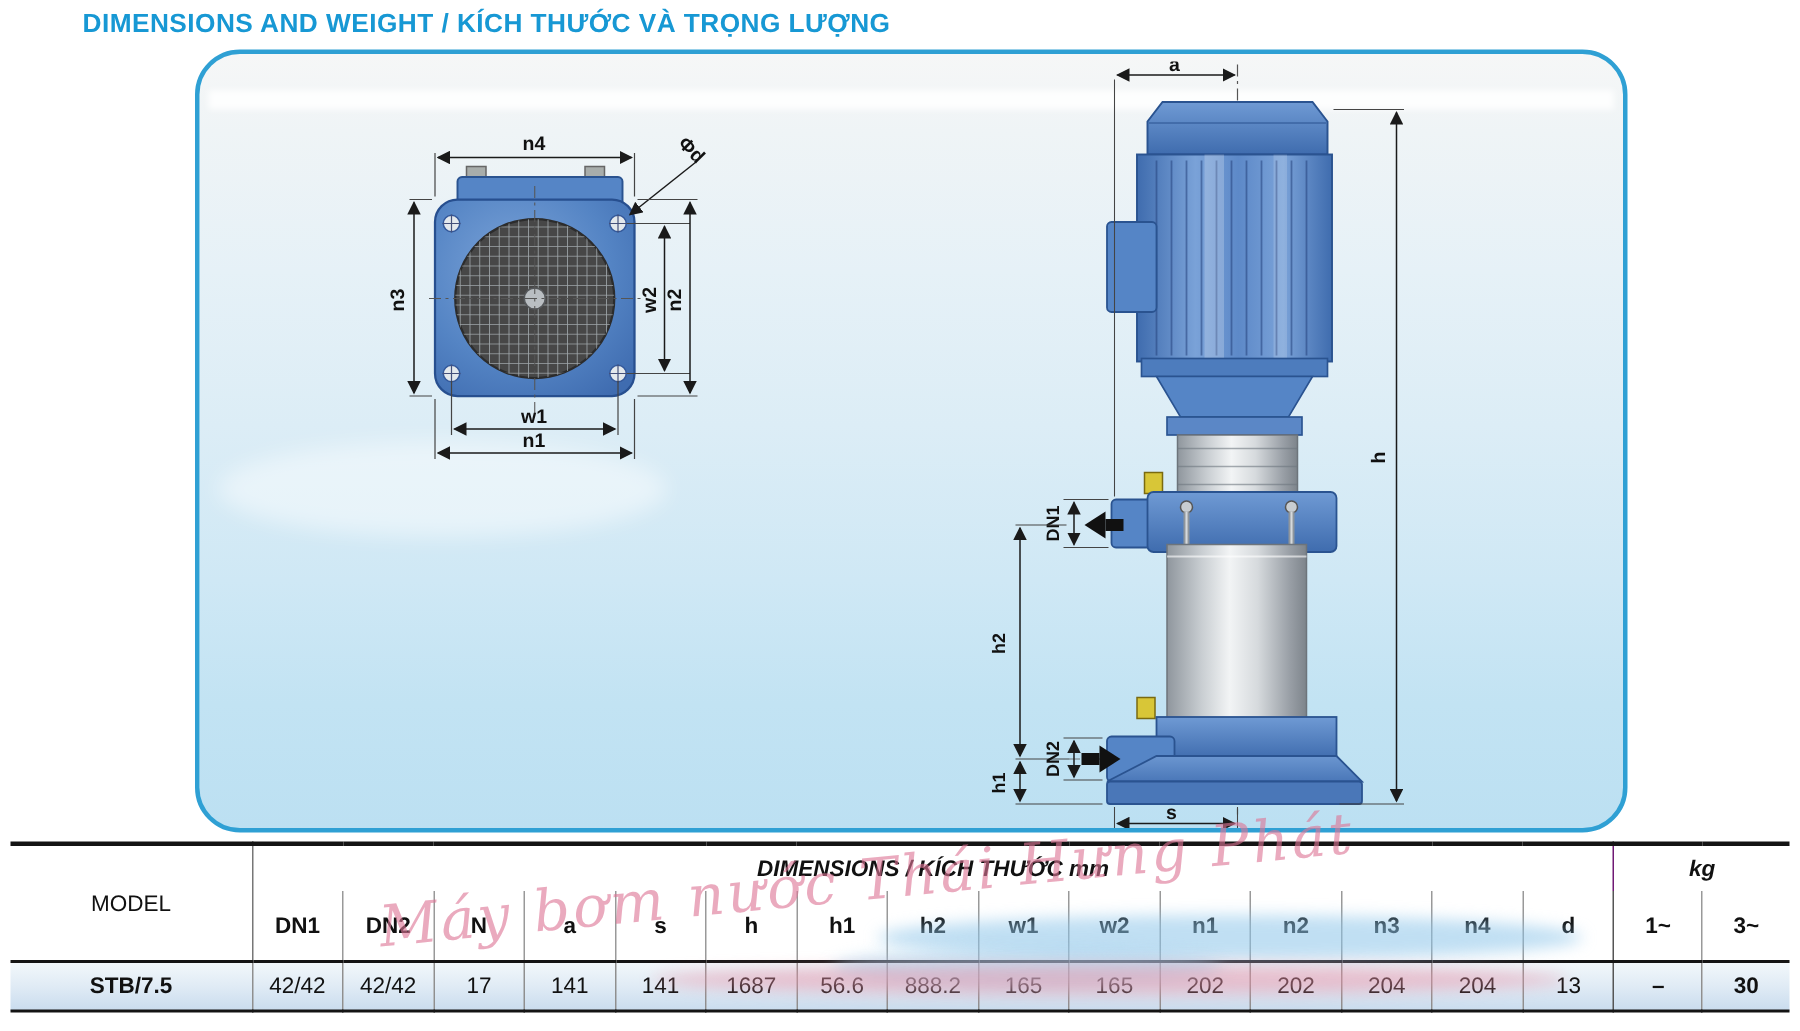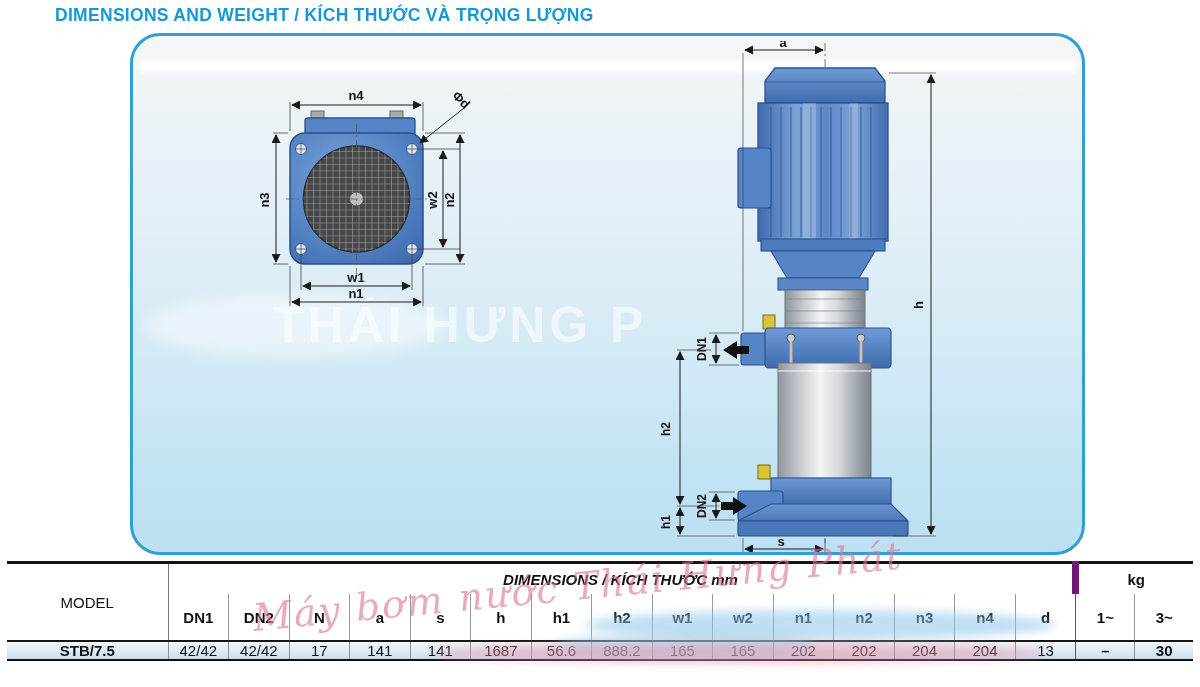--- a/index.html
+++ b/index.html
@@ -38,26 +38,26 @@
     border-collapse:collapse;width:100%;table-layout:fixed;
     border-top:3px solid #141414;border-bottom:2px solid #141414;
     font-family:"Liberation Sans",sans-serif;
   }
   table.spec th,table.spec td{
     text-align:center;vertical-align:middle;padding:0;font-size:15px;color:#111;
   }
   th.model-h{border-right:1px solid #777;border-bottom:2.5px solid #141414;font-weight:normal;}
   tr.grp th{height:30px;}
   th.dims-h{font-style:italic;font-weight:bold;}
-  th.kg-h{border-left:7px solid #701a75;font-weight:bold;}
+  th.kg-h{border-left:1px solid #701a75;font-weight:bold;font-style:italic;}
   tr.sub th{height:46px;border-bottom:2.5px solid #141414;font-weight:bold;}
   tr.sub th + th{border-left:1px solid #999;}
   tr.sub th.first{border-left:none;}
   tr.data{
-    height:19px;
+    height:33px;
     background:linear-gradient(180deg,#f3f8fb 0%,#e0ebf5 50%,#c9dcee 100%);
   }
   tr.data td + td{border-left:1px solid #8f8f8f;}
   td.model-c{font-weight:bold;}
   td.kg1{border-left:1px solid #555 !important;}
   td.b{font-weight:bold;}
   
   .blob{position:absolute;border-radius:50%;pointer-events:none;z-index:2;}
   .blob-blue{left:585px;top:610px;width:470px;height:30px;background:rgba(140,196,233,.55);filter:blur(5px);}
   .blob-pink{left:435px;top:643px;width:610px;height:20px;background:rgba(231,144,166,.5);filter:blur(5px);}
@@ -70,21 +70,20 @@
   }
 </style>
 </head>
 <body>
 
 <div class="page-title">DIMENSIONS AND WEIGHT / KÍCH THƯỚC VÀ TRỌNG LƯỢNG</div>
 
 <div class="panel">
   <div class="panel-strip"></div>
   <div class="panel-wm-blob"></div>
-  <div class="panel-wm-text">THÁI HƯNG P</div>
 
   <svg class="dwg" style="left:115px;top:50px;" width="240" height="260" viewBox="0 0 240 260">
     <defs>
       <marker id="aE" markerWidth="9" markerHeight="9" refX="8" refY="4.5" orient="auto">
         <path d="M0,0 L9,4.5 L0,9 z" fill="#1a1a1a"></path>
       </marker>
       <marker id="aS" markerWidth="9" markerHeight="9" refX="1" refY="4.5" orient="auto">
         <path d="M9,0 L0,4.5 L9,9 z" fill="#1a1a1a"></path>
       </marker>
       <radialGradient id="gBody" cx="40%" cy="35%" r="80%">

